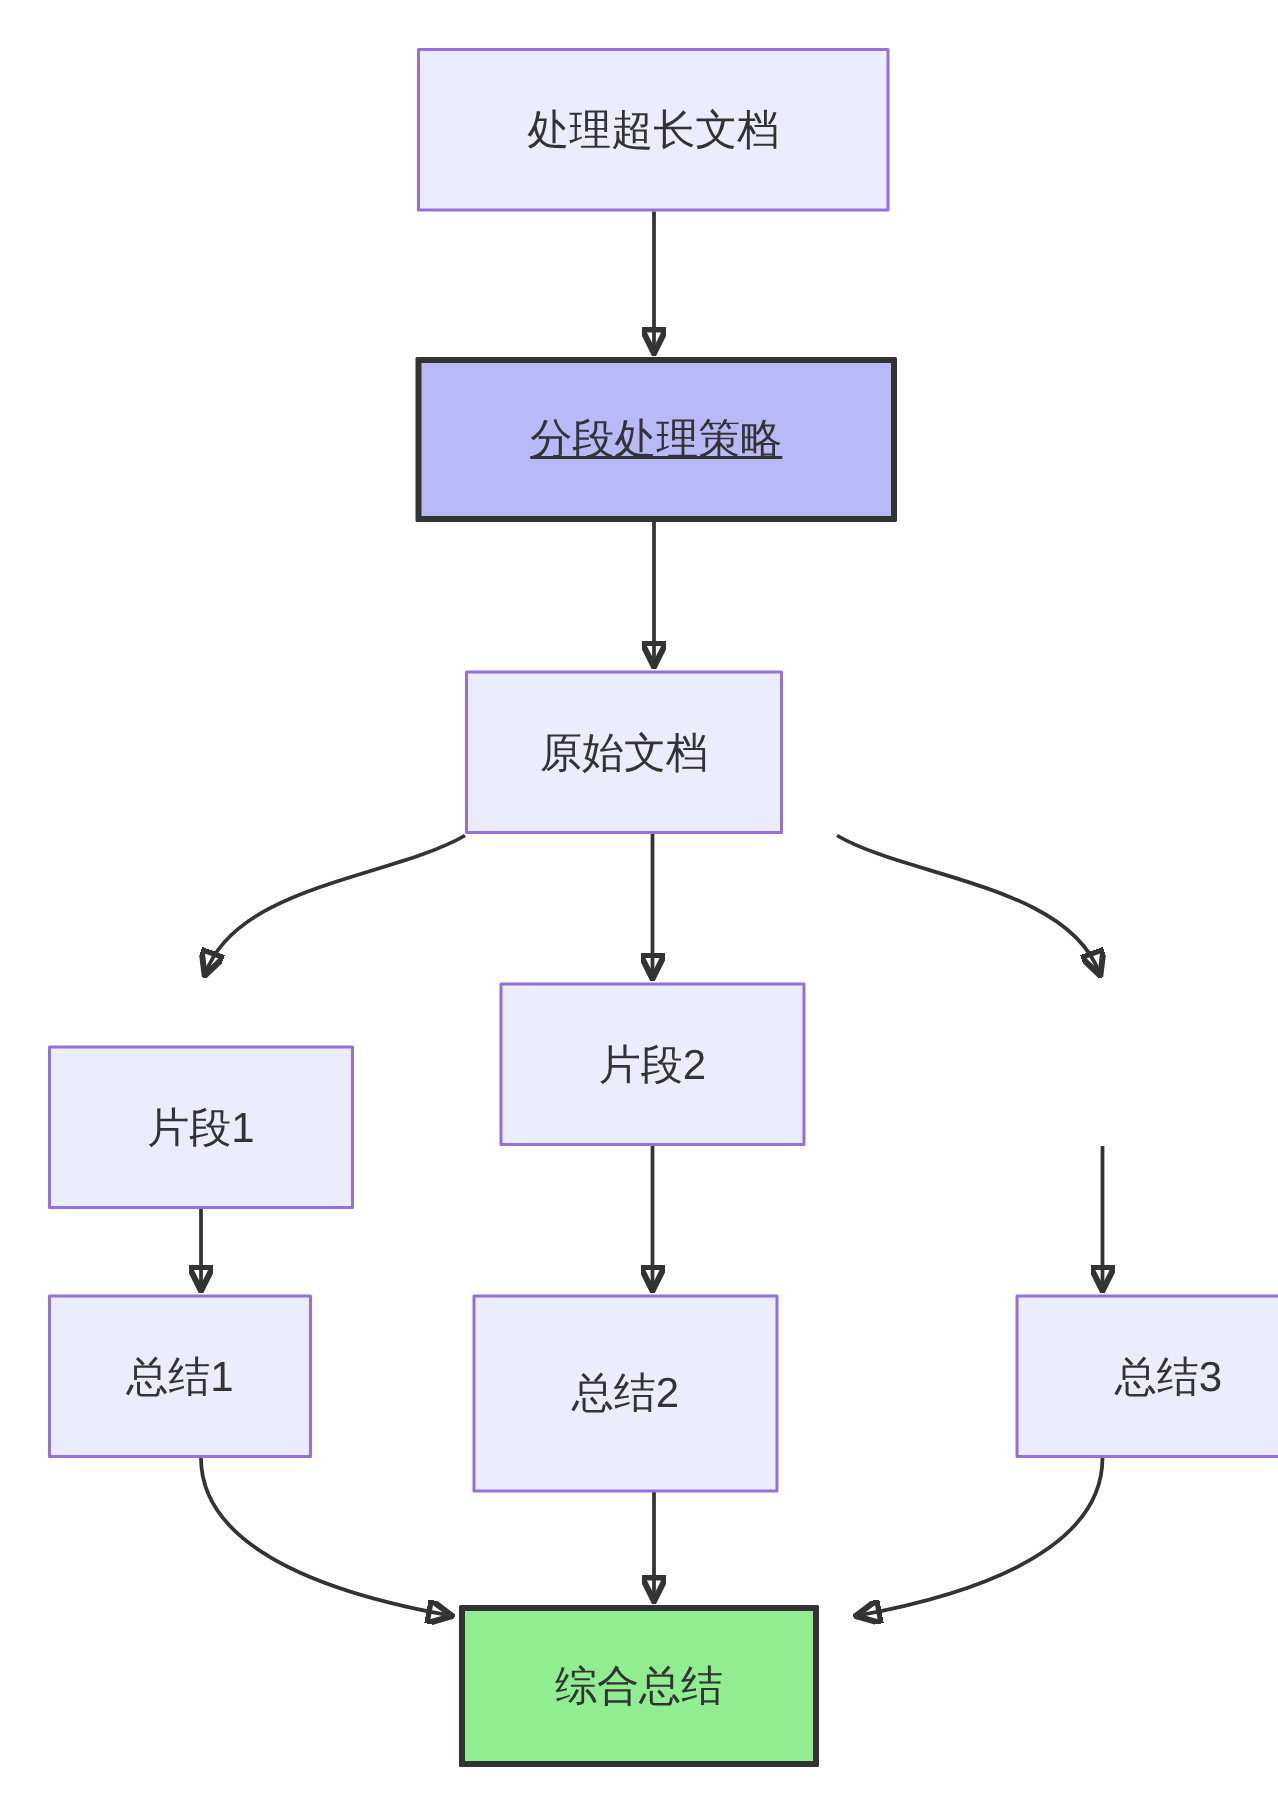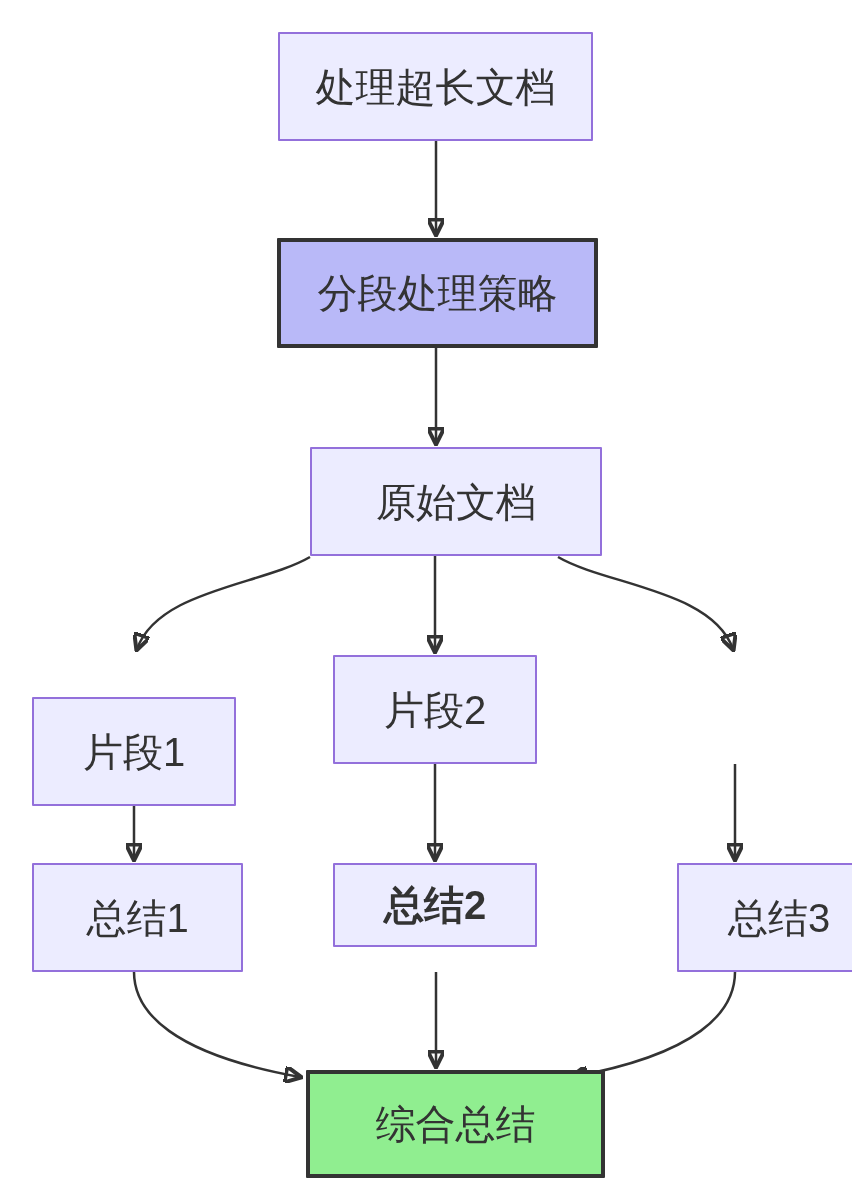--- a/index.html
+++ b/index.html
@@ -28,21 +28,21 @@
     stroke: #333333;
     stroke-width: 2.5px;
   }
   .node {
     position: absolute;
     box-sizing: border-box;
     display: flex;
     align-items: center;
     justify-content: center;
     text-align: center;
-    font-size: 40px;
+    font-size: 28px;
     color: #333333;
     background: #ECECFF;
     border: 2px solid #9370DB;
     border-radius: 1px;
     line-height: 1.2;
   }
   .node.highlight {
     background: #b9b9f8;
     border: 4px solid #333333;
   }
@@ -70,30 +70,30 @@
     <path d="M134 764 L134 859" marker-end="url(#arrowhead)"></path>
     <path d="M435 764 L435 859" marker-end="url(#arrowhead)"></path>
     <path d="M735 764 L735 859" marker-end="url(#arrowhead)"></path>
     <path d="M134 972 C134 1012 172 1054 300 1077" marker-end="url(#arrowhead)"></path>
     <path d="M436 972 L436 1066" marker-end="url(#arrowhead)"></path>
     <path d="M735 972 C735 1012 698 1054 572 1077" marker-end="url(#arrowhead)"></path>
   </svg>
 
   <div class="node" style="left:278px; top:32px; width:315px; height:109px;">处理超长文档</div>
 
-  <div class="node highlight" style="left:277px; top:238px; width:321px; height:110px;">分段处理策略</div>
+  <div class="node highlight" style="left:277px; top:238px; width:321px; height:110px;text-decoration:underline;">分段处理策略</div>
 
-  <div class="node" style="left:310px; top:447px; width:292px; height:109px;">原始文档</div>
+  <div class="node" style="left:310px; top:447px; width:212px; height:109px;">原始文档</div>
 
   <div class="node" style="left:32px; top:655px; width:204px; height:109px;margin-top:42px;">片段1</div>
 
   <div class="node" style="left:333px; top:655px; width:204px; height:109px;">片段2</div>
 
 
-  <div class="node" style="left:32px; top:863px; width:211px; height:109px;">总结1</div>
+  <div class="node" style="left:32px; top:863px; width:176px; height:109px;">总结1</div>
 
-  <div class="node" style="left:333px; top:863px; width:204px; height:84px;font-weight:bold;">总结2</div>
+  <div class="node" style="left:315px; top:863px; width:204px; height:132px;">总结2</div>
 
   <div class="node" style="left:633px; top:863px; width:204px; height:109px;margin-left:44px;">总结3</div>
 
-  <div class="node result" style="left:306px; top:1070px; width:299px; height:108px;">综合总结</div>
+  <div class="node result" style="left:306px; top:1070px; width:240px; height:108px;">综合总结</div>
 
 </div>
 
 </body></html>

